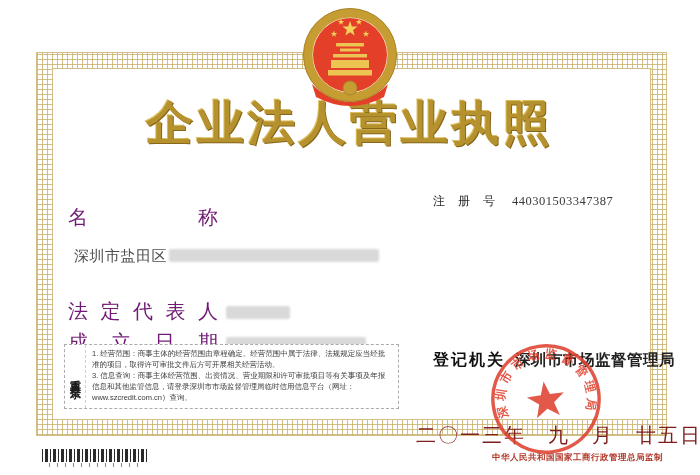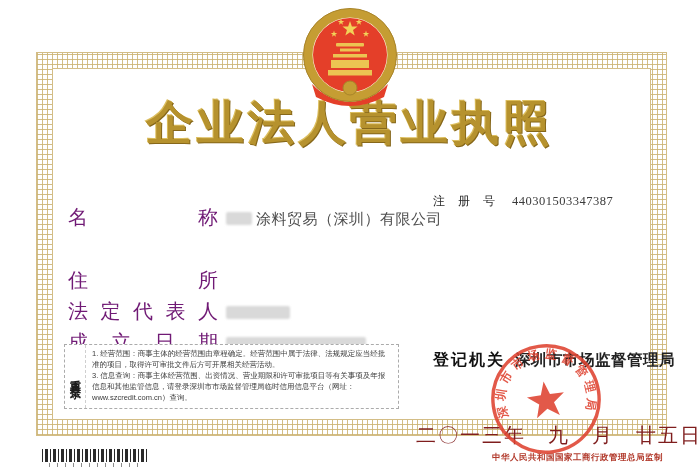--- a/index.html
+++ b/index.html
@@ -90,26 +90,25 @@
 
   <div class="title">企业法人营业执照</div>
 
   <div class="regline">
     <span class="reg-label">注 册 号</span>
     <span class="reg-num">440301503347387</span>
   </div>
 
   <div class="row" style="top:184px">
     <span class="flabel">名称</span>
-    <span class="fval"><span class="redact" style="width:26px"></span><span>涂料贸易（深圳）有限公司</span></span>
   </div>
   <div class="row" style="top:216px">
   </div>
   <div class="row" style="top:247px">
-    <span class="flabel">住所</span>
+    <span class="fval"><span>深圳市盐田区</span><span class="redact" style="width:210px"></span></span>
   </div>
   <div class="row" style="top:309px">
     <span class="flabel">成立日期</span>
     <span class="fval"><span class="redact" style="width:140px"></span></span>
   </div>
   <div class="row" style="top:278px">
     <span class="flabel">法定代表人</span>
     <span class="fval"><span class="redact" style="width:64px"></span></span>
   </div>
 

